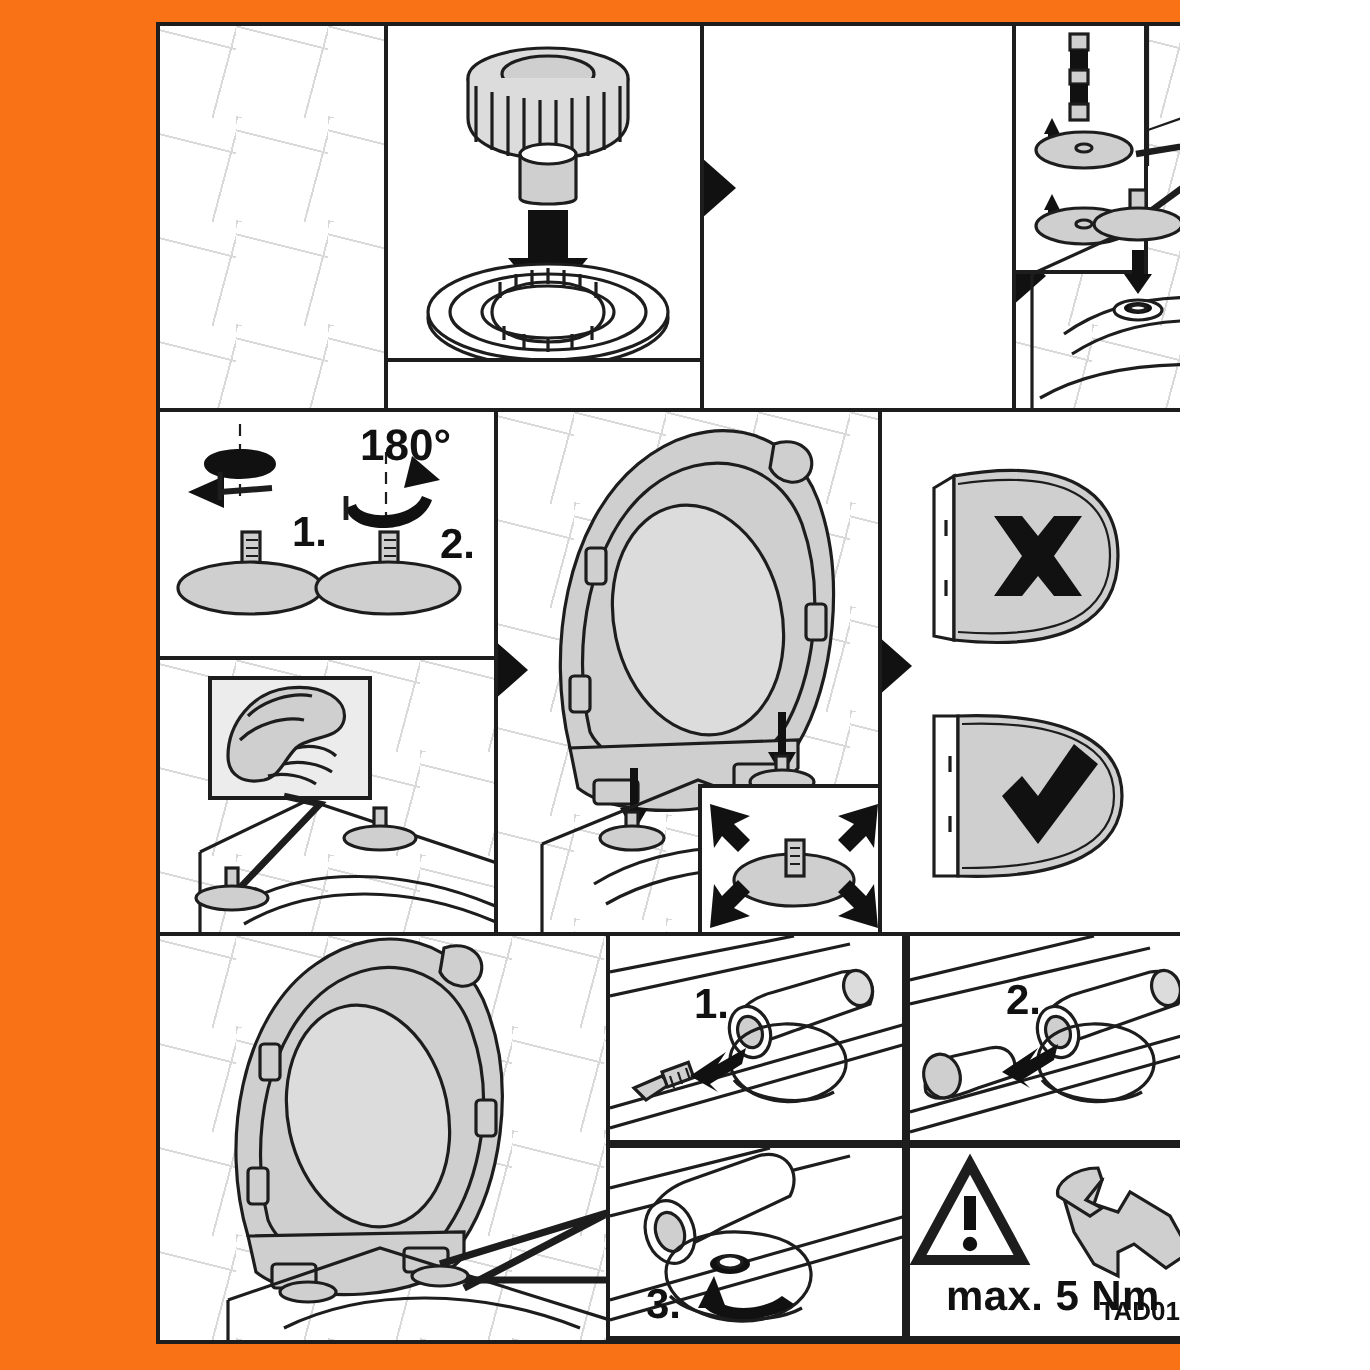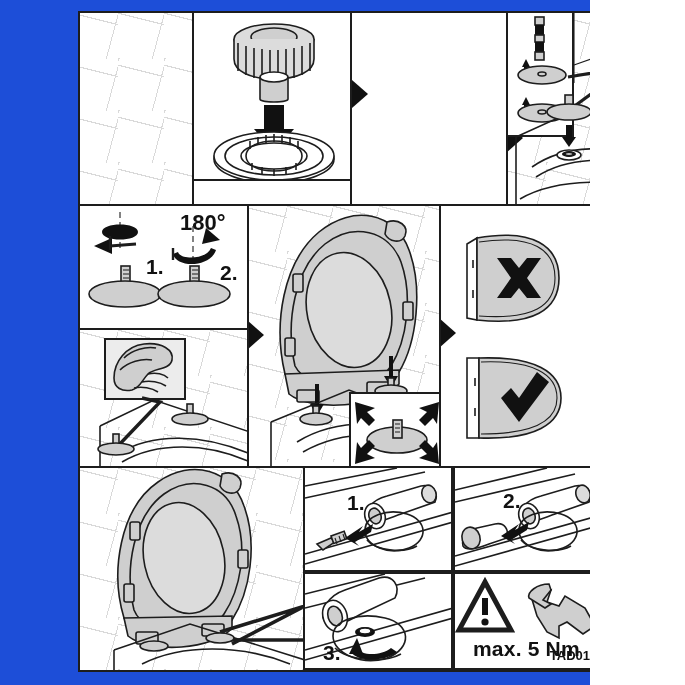--- a/index.html
+++ b/index.html
@@ -3,21 +3,21 @@
 <meta charset="utf-8">
 <style>
   html, body {
     margin: 0; padding: 0;
     background: #ffffff;
     font-family: "Liberation Sans", sans-serif;
   }
   #page {
     position: relative;
     width: 590px; height: 685px;
-    background: #1d4ed8;
+    background: #f97316;
     overflow: hidden;
     text-align: center;
   }
   
   .sheet {
     position: absolute;
     left: 78px; top: 11px;
     width: 524px; height: 661px;
     border: 2px solid #1d1d1d;
     box-sizing: border-box;

